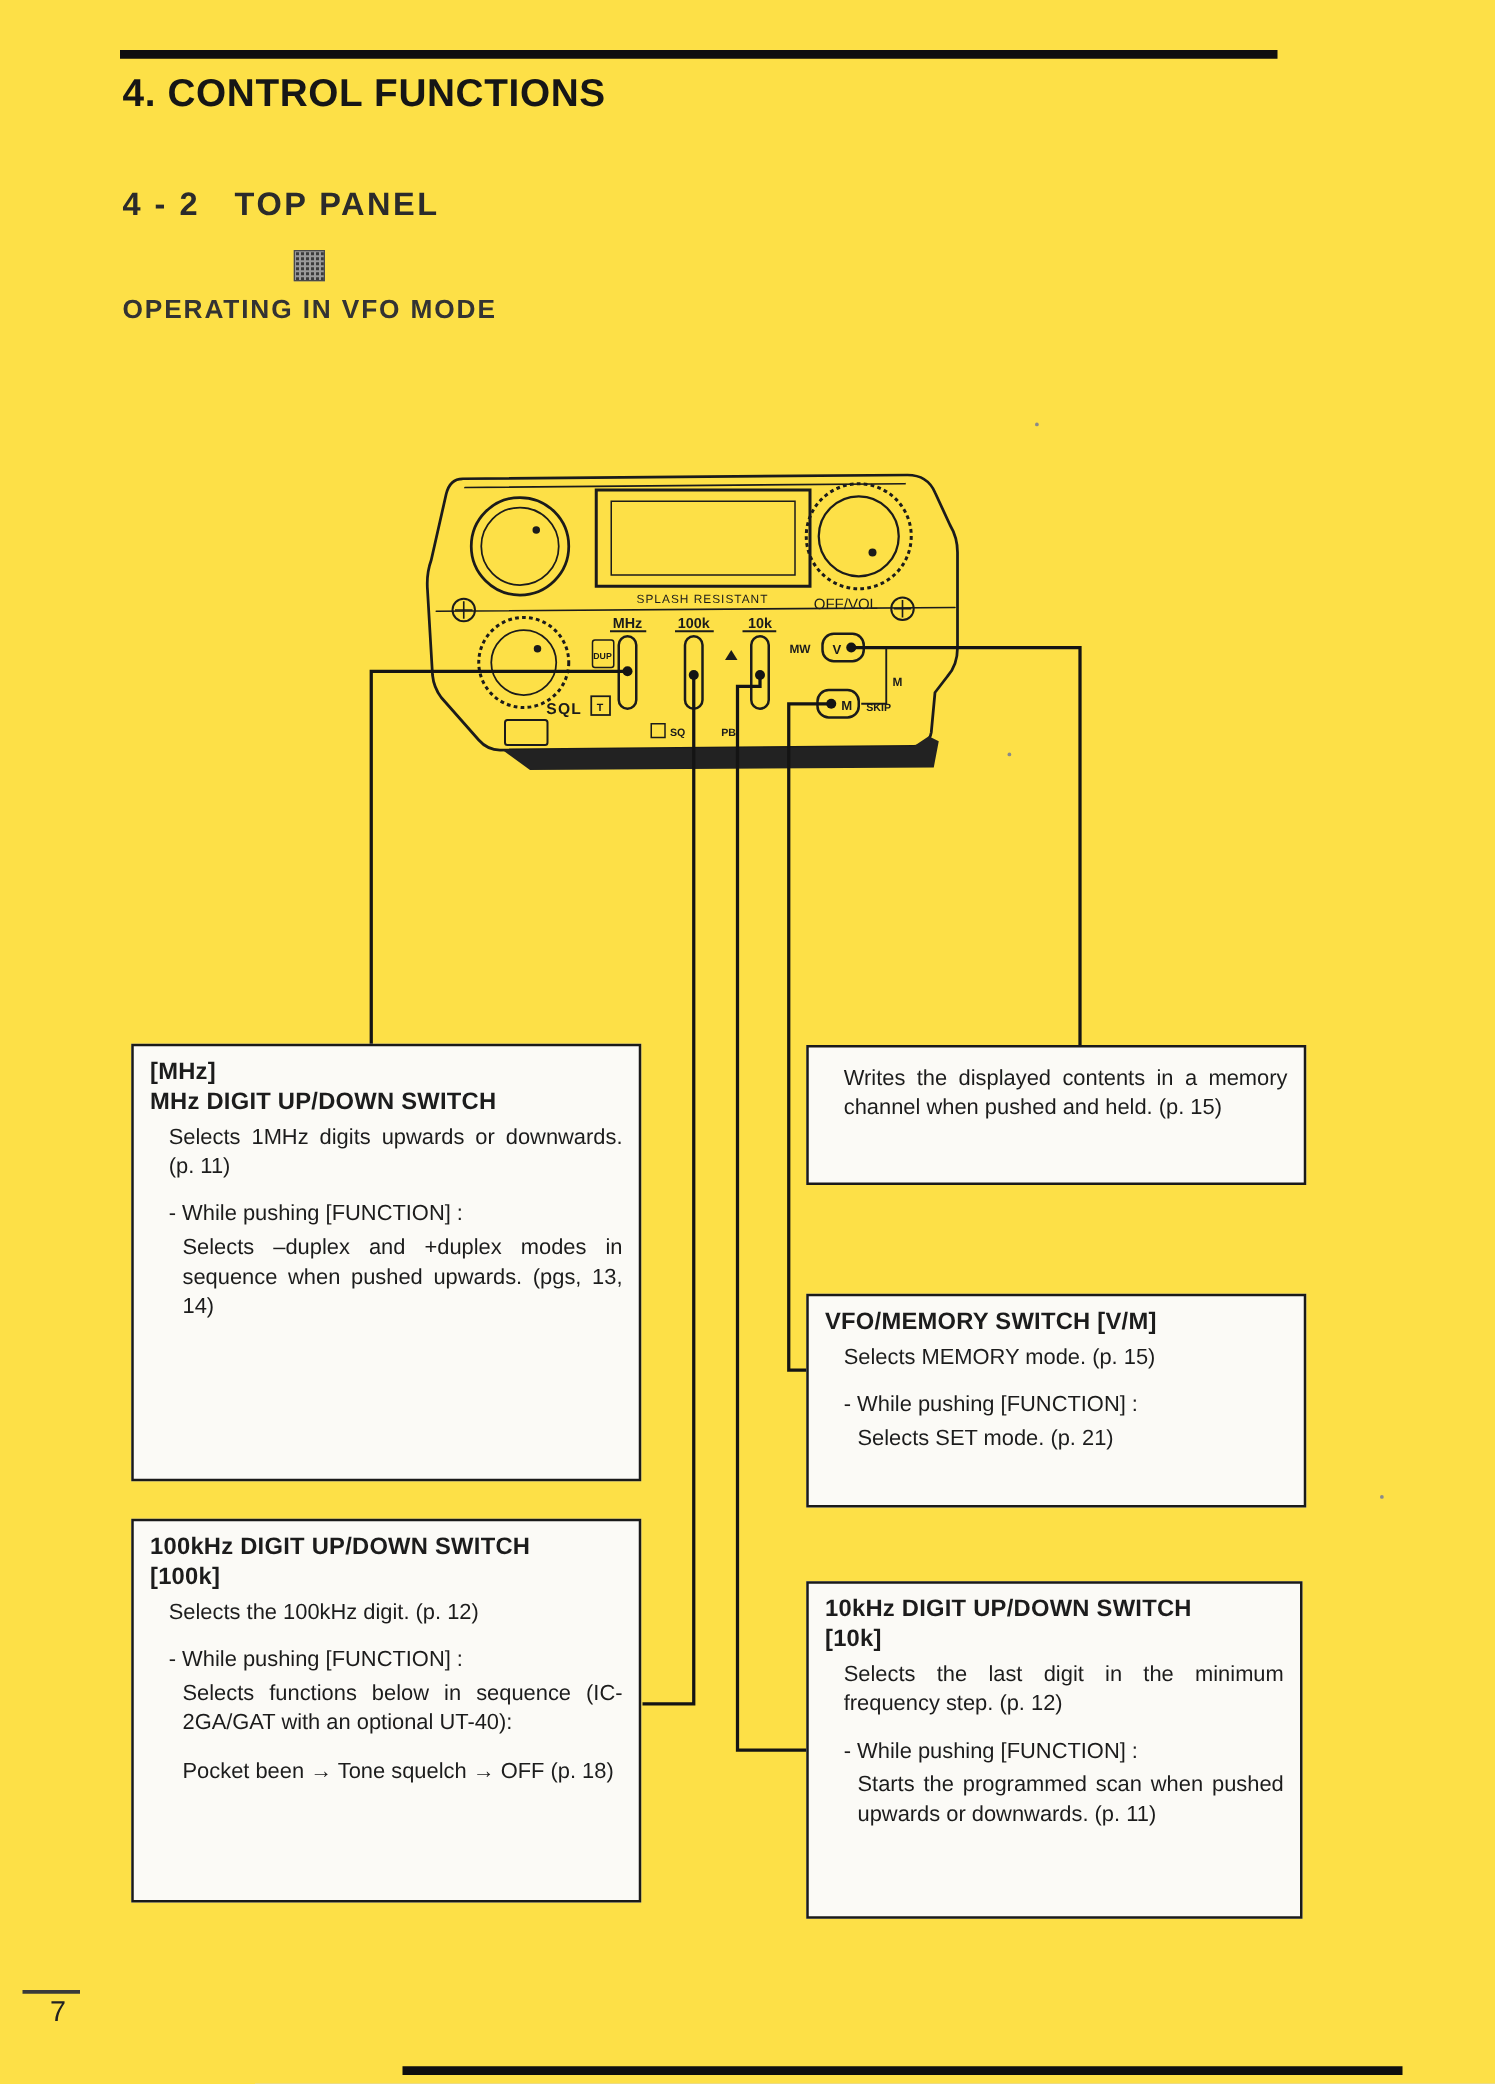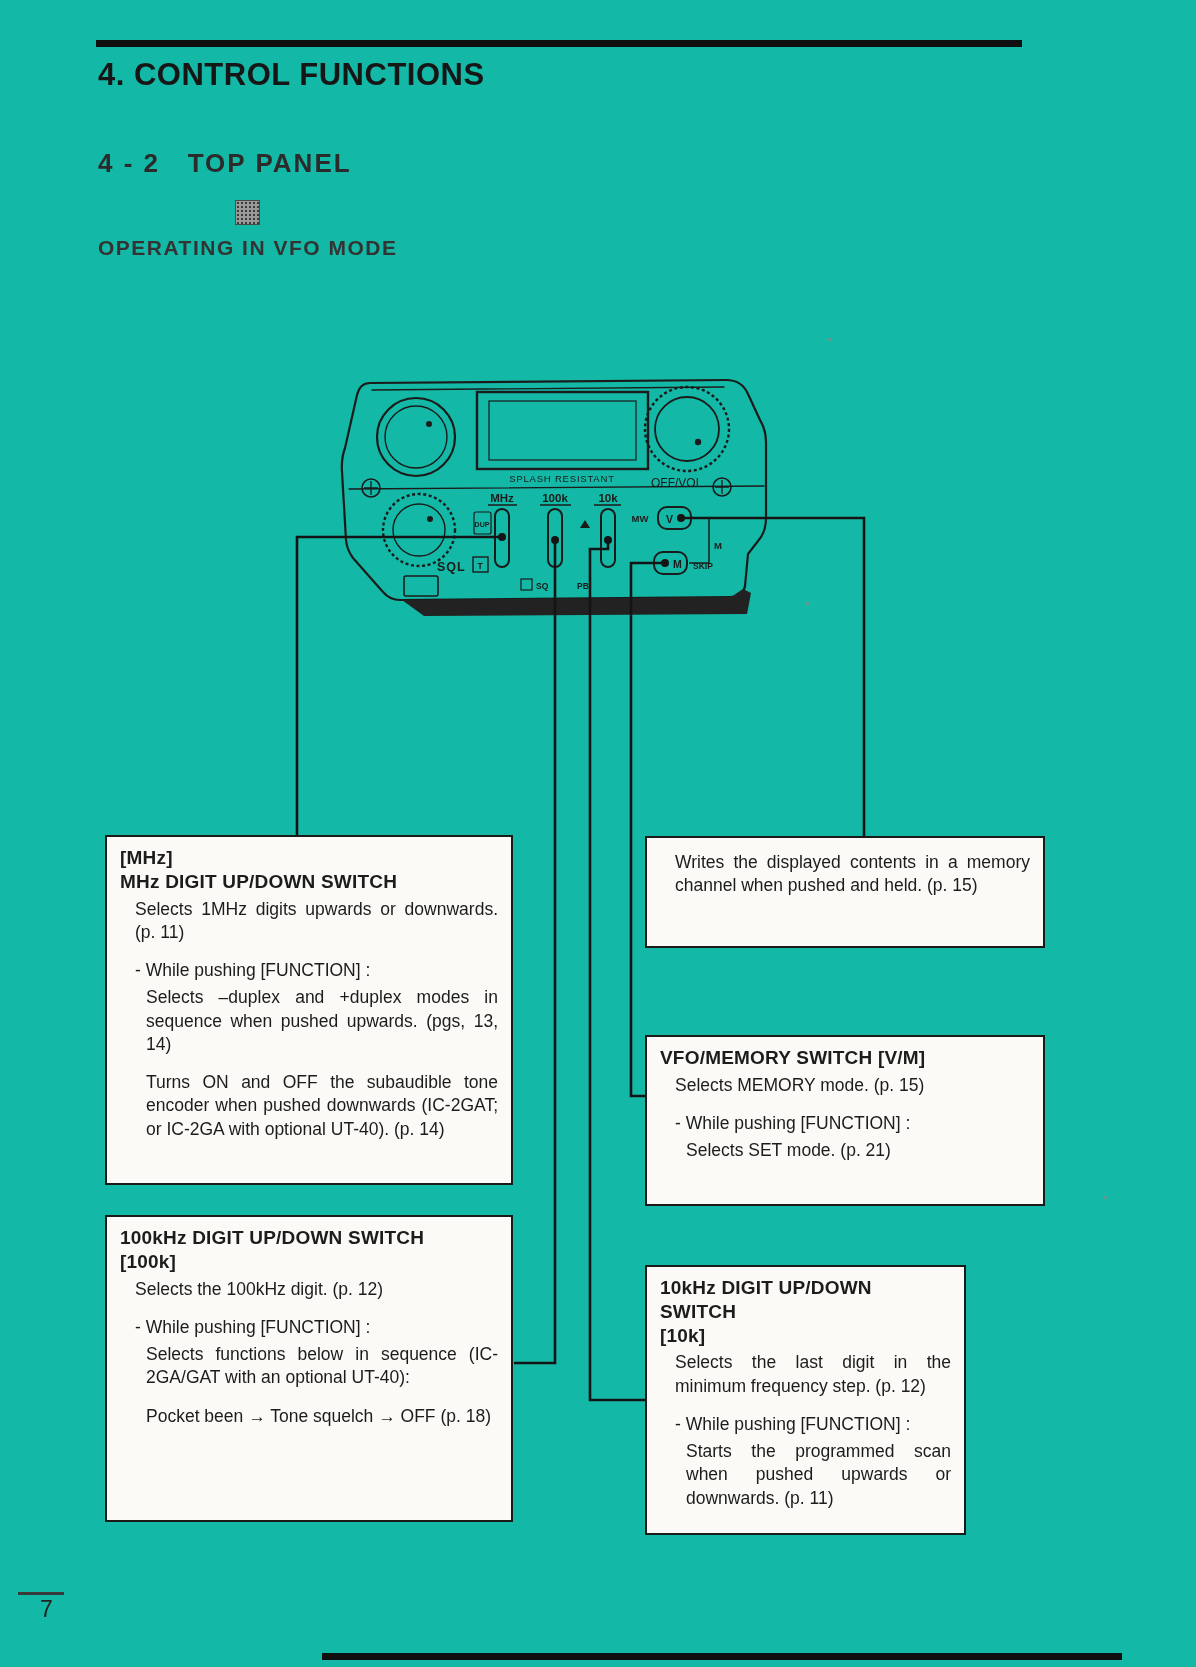--- a/index.html
+++ b/index.html
@@ -1,18 +1,18 @@
 <!DOCTYPE html>
 <html><head>
 <meta charset="utf-8">
 <style>
   html,body{margin:0;padding:0;background:#d8d6d0;}
   .page{
     position:relative;width:1196px;height:1667px;margin:0 auto;
-    background:#14b8a6;color:#1c1c1c;overflow:hidden;
+    background:#fde047;color:#1c1c1c;overflow:hidden;
     font-family:"Liberation Sans",sans-serif;
   }
   .abs{position:absolute;}
   .top-rule{left:96px;top:40px;width:926px;height:7px;background:#0f0f0f;}
   .h1{left:98px;top:57px;font-size:31px;font-weight:700;color:#161616;letter-spacing:0.5px;}
   .h2{left:98px;top:148px;font-size:26px;font-weight:700;color:#2b2b2b;letter-spacing:2px;}
   .mode{left:98px;top:200px;display:flex;align-items:center;gap:11px;flex-direction:column;}
   .halftone{
     width:23px;height:23px;border:1px solid #4a4a4a;background-color:#9a9a9a;
     background-image:radial-gradient(#3b3b3b 1.2px, transparent 1.4px);
@@ -162,21 +162,20 @@
       <circle cx="665" cy="563" r="4" fill="#141414" stroke="none"></circle>
     </g>
   </svg>
 
   <div class="cbox" style="left:105px;top:835px;width:408px;height:350px">
     <div class="cb-title">[MHz]</div>
     <div class="cb-title">MHz DIGIT UP/DOWN SWITCH</div>
     <p class="cb-p i1">Selects 1MHz digits upwards or downwards. (p. 11)</p>
     <p class="cb-p i1 gap">- While pushing [FUNCTION] :</p>
     <p class="cb-p i2">Selects –duplex and +duplex modes in sequence when pushed upwards. (pgs, 13, 14)</p>
-    <p class="cb-p i2 gap">Turns ON and OFF the subaudible tone encoder when pushed downwards (IC-2GAT; or IC-2GA with optional UT-40). (p. 14)</p>
   </div>
 
   <div class="cbox" style="left:645px;top:836px;width:400px;height:112px">
     <p class="cb-p i1">Writes the displayed contents in a memory channel when pushed and held. (p. 15)</p>
   </div>
 
   <div class="cbox" style="left:645px;top:1035px;width:400px;height:171px">
     <div class="cb-title">VFO/MEMORY SWITCH [V/M]</div>
     <p class="cb-p i1">Selects MEMORY mode. (p. 15)</p>
     <p class="cb-p i1 gap">- While pushing [FUNCTION] :</p>
@@ -185,21 +184,21 @@
 
   <div class="cbox" style="left:105px;top:1215px;width:408px;height:307px">
     <div class="cb-title">100kHz DIGIT UP/DOWN SWITCH</div>
     <div class="cb-title">[100k]</div>
     <p class="cb-p i1">Selects the 100kHz digit. (p. 12)</p>
     <p class="cb-p i1 gap">- While pushing [FUNCTION] :</p>
     <p class="cb-p i2">Selects functions below in sequence (IC-2GA/GAT with an optional UT-40):</p>
     <p class="cb-p i2 gap">Pocket been → Tone squelch → OFF (p. 18)</p>
   </div>
 
-  <div class="cbox" style="left:645px;top:1265px;width:321px;height:270px">
+  <div class="cbox" style="left:645px;top:1265px;width:397px;height:270px">
     <div class="cb-title">10kHz DIGIT UP/DOWN SWITCH</div>
     <div class="cb-title">[10k]</div>
     <p class="cb-p i1">Selects the last digit in the minimum frequency step. (p. 12)</p>
     <p class="cb-p i1 gap">- While pushing [FUNCTION] :</p>
     <p class="cb-p i2">Starts the programmed scan when pushed upwards or downwards. (p. 11)</p>
   </div>
 
   <div class="abs page-num-rule"></div>
   <div class="abs page-num">7</div>
   <div class="abs bottom-rule"></div>

